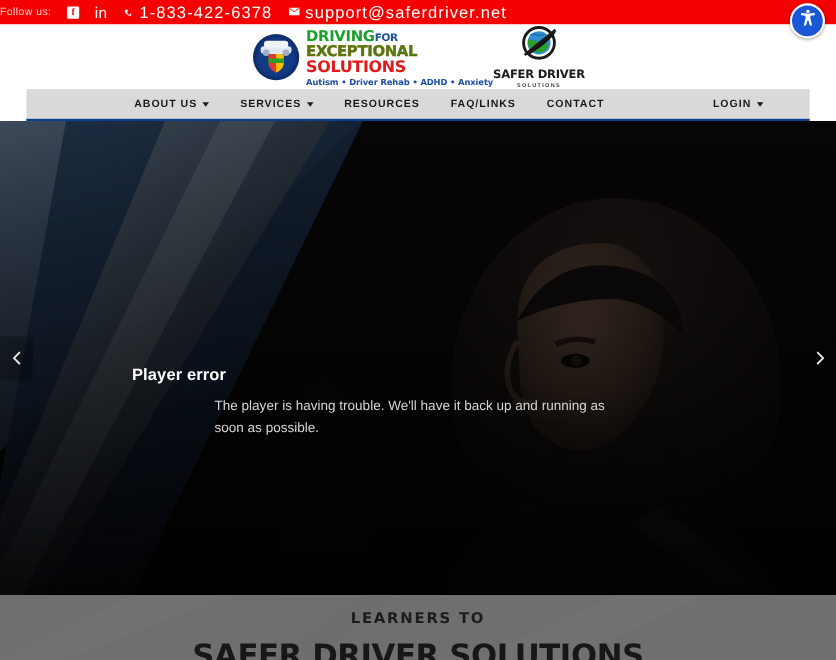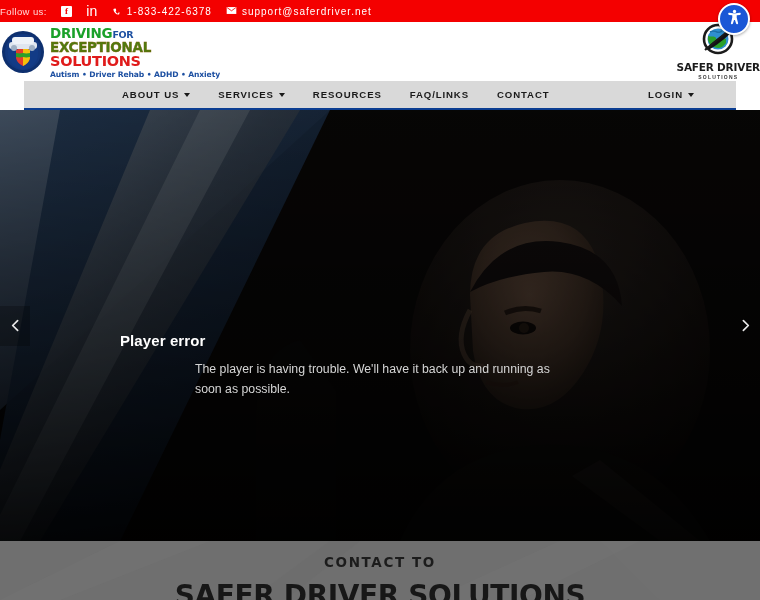--- a/index.html
+++ b/index.html
@@ -57,21 +57,21 @@
     font-weight: normal;
     color: #ffffff;
     letter-spacing: 0.2px;
     padding-left: 10px;
   }
   .tb-item {
     display: inline-flex;
     align-items: center;
     gap: 5px;
     color: #ffffff;
-    font-size: 10px;
+    font-size: 15px;
     letter-spacing: 1px;
     margin-left: 14px;
     text-decoration: none;
   }
   .tb-item:first-of-type { margin-left: 8px; }
   .tb-icon { width: 11px; height: 11px; display:inline-block; }
   .tb-icon svg { display:block; }
 
   
   .acc-btn {
@@ -86,21 +86,21 @@
     box-shadow: 0 1px 3px rgba(0,0,0,.35);
     z-index: 40;
   }
 
   
   .header {
     height: 59px;
     background: #ffffff;
     display: flex;
     align-items: center;
-    justify-content: space-between;
+    justify-content: center;
   }
   .logo-main { display: flex; align-items: center; gap: 4px; }
   .logo-badge {
     width: 46px; height: 46px;
     position: relative;
   }
   .logo-words { line-height: 1; }
   .lw-row1 {
     font-size: 13.5px; font-weight: 900; letter-spacing: -0.3px;
     font-family: "DejaVu Sans", sans-serif;
@@ -465,16 +465,16 @@
     <svg viewBox="0 0 760 59" preserveAspectRatio="none">
       <rect width="760" height="59" fill="#6f6f6f"></rect>
       <path d="M0 59 L120 0 L210 0 L60 59 Z" fill="#7a7a7a" opacity="0.45"></path>
       <path d="M430 59 L560 0 L640 0 L520 59 Z" fill="#7d7d7d" opacity="0.4"></path>
       <path d="M600 0 L760 0 L760 59 L660 59 Z" fill="#757575" opacity="0.5"></path>
       <path d="M250 59 L330 0 L360 0 L285 59 Z" fill="#6a6a6a" opacity="0.5"></path>
       <rect width="760" height="59" fill="#6e6e6e" opacity="0.45"></rect>
     </svg>
   </div>
   <div class="welcome-inner">
-    <div class="w-small">CONTACT TO</div>
+    <div class="w-small">LEARNERS TO</div>
     <div class="w-big">SAFER DRIVER SOLUTIONS</div>
   </div>
 </div>
 
 </body></html>

